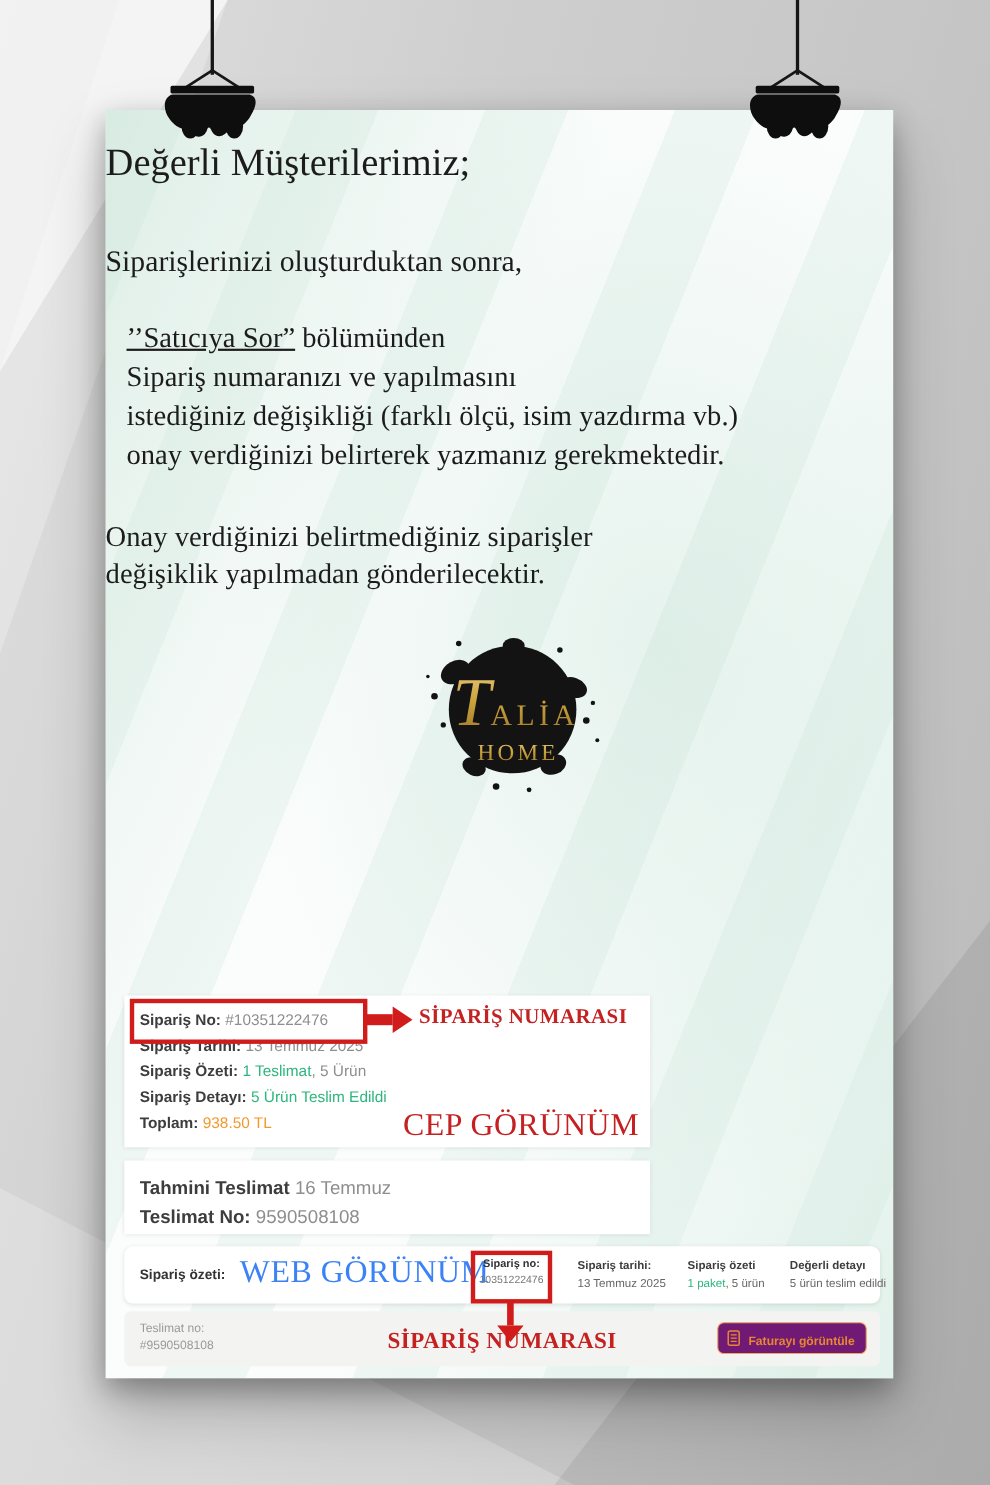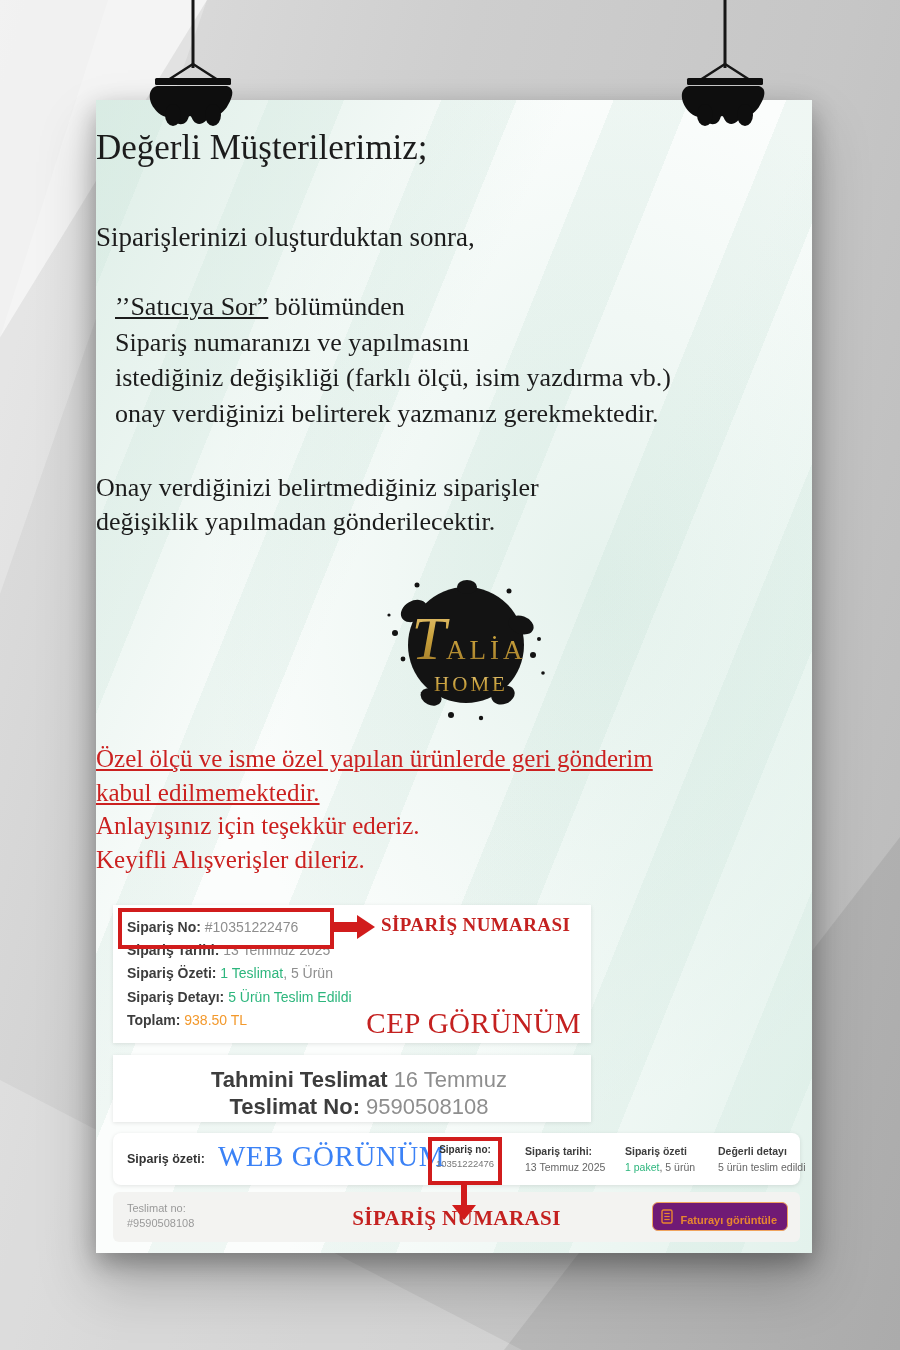--- a/index.html
+++ b/index.html
@@ -46,21 +46,21 @@
   .val-orange{color:#f3992c;margin-top:12px;}
   .cep-hl{position:absolute;left:5px;top:3px;width:208px;height:33px;border:4px solid #d11c1c;}
   .arr-shaft{position:absolute;left:220px;top:17px;width:24px;height:10px;background:#d11c1c;}
   .arr-head-r{position:absolute;left:244px;top:10px;width:0;height:0;
     border-top:12px solid transparent;border-bottom:12px solid transparent;border-left:18px solid #d11c1c;}
   .cep-ann{position:absolute;left:268px;top:9px;font-size:19px;font-weight:bold;color:#c42120;letter-spacing:.4px;}
   .cep-cap{position:absolute;right:10px;bottom:3px;font-size:29px;color:#c42120;letter-spacing:.5px;}
 
   .ship-box{position:absolute;left:17px;top:955px;width:478px;height:67px;background:#fff;
     box-shadow:0 1px 4px rgba(0,0,0,.10);padding:0;}
-  .ship-rows{padding:11px 0 0 14px;font-size:22px;line-height:27px;white-space:nowrap;text-align:center;}
+  .ship-rows{padding:11px 0 0 14px;font-size:17px;line-height:27px;white-space:nowrap;}
 
   
   .web-bar{position:absolute;left:17px;top:1033px;width:687px;height:52px;background:#fff;
     border-radius:8px;box-shadow:0 1px 4px rgba(0,0,0,.10);}
   .web-sum{position:absolute;left:14px;top:19px;font-size:12.5px;font-weight:bold;color:#333;}
   .web-cap{position:absolute;left:105px;top:7px;font-size:29px;color:#3b82f6;letter-spacing:.5px;}
   .web-orderbox{position:absolute;left:315px;top:4px;width:66px;height:37px;border:4px solid #d11c1c;
     text-align:center;padding-top:3px;}
   .web-ol{font-size:10px;font-weight:bold;color:#333;}
   .web-ov{font-size:9.5px;color:#777;margin-top:3px;}
@@ -148,26 +148,20 @@
           <circle cx="100" cy="155" r="2.2" fill="#131313"></circle>
         <circle cx="36" cy="22" r="2.5" fill="#131313"></circle>
           <circle cx="128" cy="28" r="2.5" fill="#131313"></circle>
         <circle cx="8" cy="52" r="1.6" fill="#131313"></circle>
           <circle cx="162" cy="110" r="1.8" fill="#131313"></circle>
       </g>
       <text x="88" y="96" text-anchor="middle" fill="url(#gold)" font-family="Liberation Serif,serif"><tspan font-size="62" font-style="italic">T</tspan><tspan font-size="27" letter-spacing="4">ALİA</tspan></text>
       <text x="90" y="128" text-anchor="middle" fill="url(#gold)" font-size="21" letter-spacing="3" font-family="Liberation Serif,serif">HOME</text>
     </svg>
 
-    <div class="ctext serif notice">
-      <div class="u">Özel ölçü ve isme özel yapılan ürünlerde geri gönderim</div>
-      <div><span class="u">kabul edilmemektedir.</span></div>
-      <div>Anlayışınız için teşekkür ederiz.</div>
-      <div>Keyifli Alışverişler dileriz.</div>
-    </div>
 
     <div class="cep-box">
       <div class="cep-rows">
         <div><span class="lbl">Sipariş No:</span> <span class="val">#10351222476</span></div>
         <div><span class="lbl">Sipariş Tarihi:</span> <span class="val">13 Temmuz 2025</span></div>
         <div><span class="lbl">Sipariş Özeti:</span> <span class="val-green">1 Teslimat</span><span class="val">, 5 Ürün</span></div>
         <div><span class="lbl">Sipariş Detayı:</span> <span class="val-green">5 Ürün Teslim Edildi</span></div>
         <div><span class="lbl">Toplam:</span> <span class="val-orange">938.50 TL</span></div>
       </div>
       <div class="cep-hl"></div>

